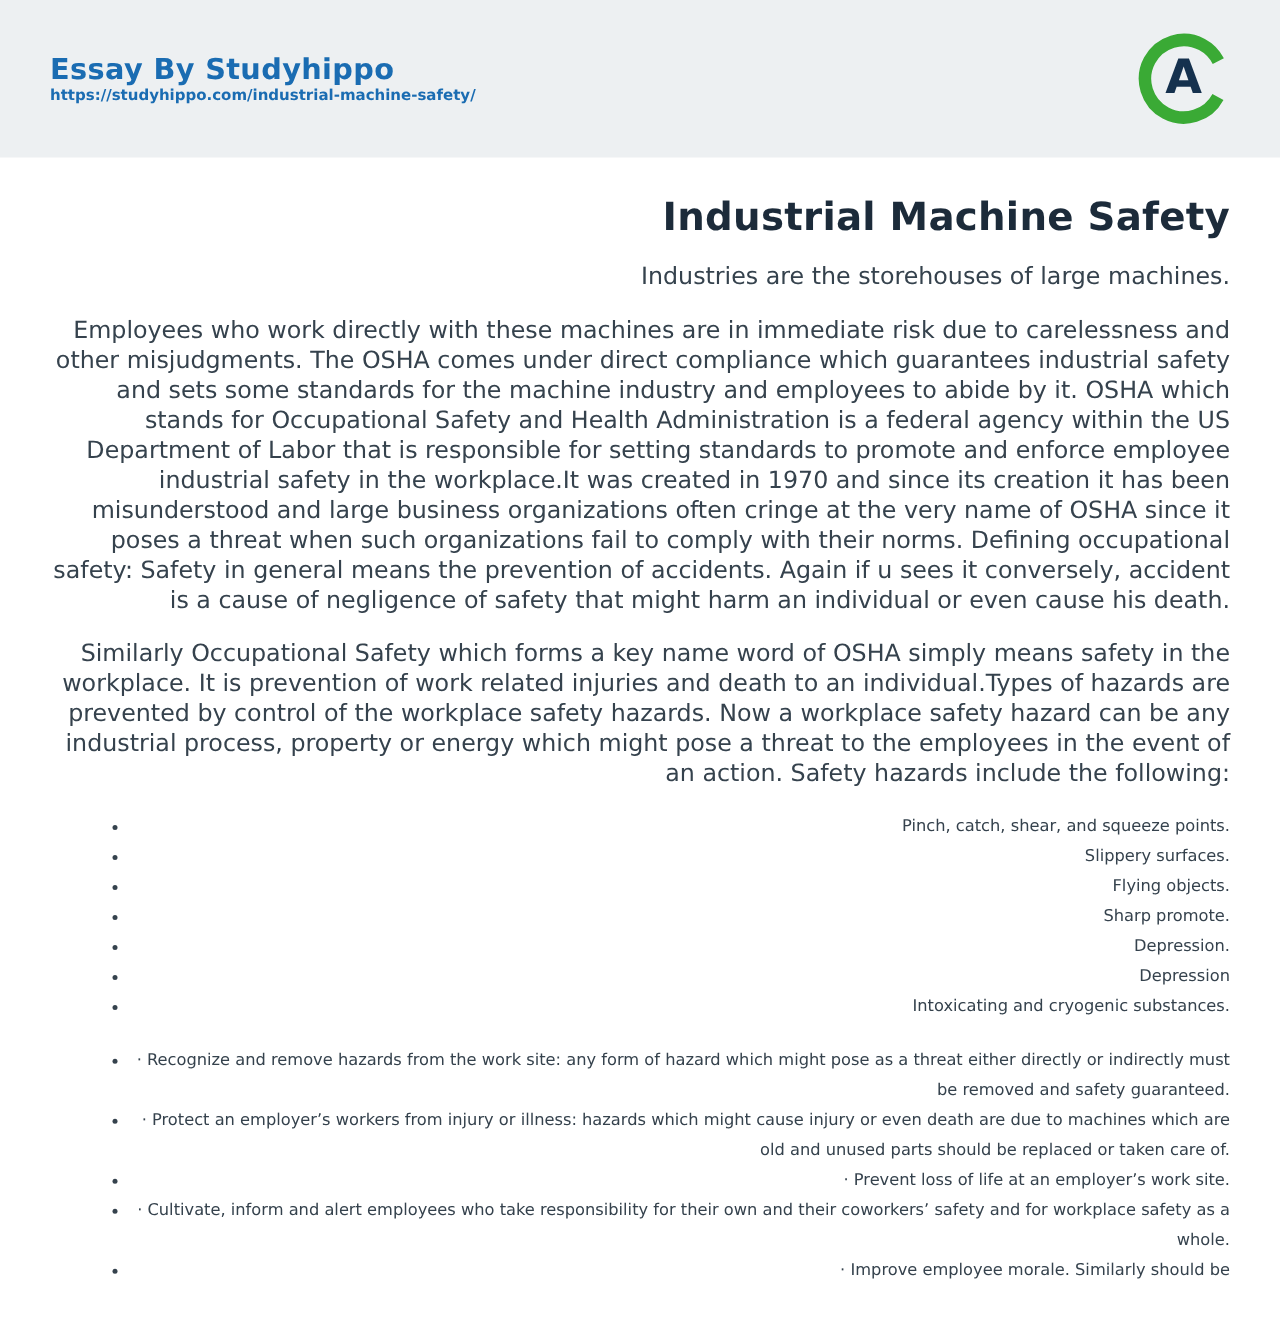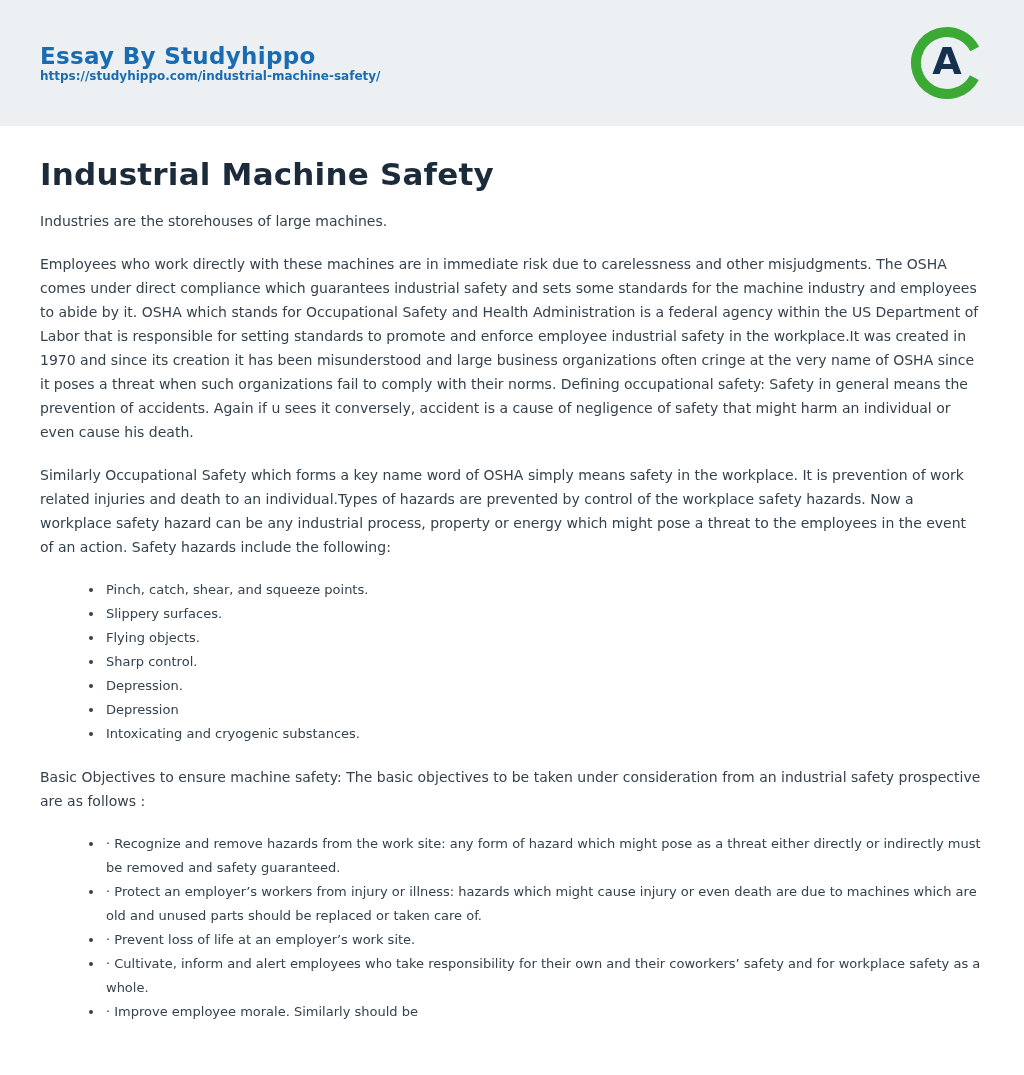--- a/index.html
+++ b/index.html
@@ -45,30 +45,30 @@
   .logo-letter {
     position: absolute;
     top: 50%; left: 50%;
     transform: translate(-50%, -54%);
     font-size: 38px;
     font-weight: bold;
     color: var(--logo-letter-color, #15314e);
   }
 
   
-  main { padding: 0 40px; }
+  main { padding: 0 40px; text-align: right; }
   .essay-title {
     margin: 30px 0 17px;
     font-size: 31px;
     font-weight: bold;
     letter-spacing: 0.2px;
     color: var(--title-color, #1c2b3a);
   }
   main p {
-    font-size: 14px;
+    font-size: 19px;
     line-height: 24px;
     margin-bottom: 19px;
   }
   main ul {
     margin: 0 0 19px 0;
     padding-left: 64px;
     list-style: disc;
   }
   main ul li {
     font-size: 13px;
@@ -96,27 +96,26 @@
   <h1 class="essay-title">Industrial Machine Safety</h1>
 
   <p>Industries are the storehouses of large machines.</p>
   <p>Employees who work directly with these machines are in immediate risk due to carelessness and other misjudgments. The OSHA comes under direct compliance which guarantees industrial safety and sets some standards for the machine industry and employees to abide by it. OSHA which stands for Occupational Safety and Health Administration is a federal agency within the US Department of Labor that is responsible for setting standards to promote and enforce employee industrial safety in the workplace.It was created in 1970 and since its creation it has been misunderstood and large business organizations often cringe at the very name of OSHA since it poses a threat when such organizations fail to comply with their norms. Defining occupational safety: Safety in general means the prevention of accidents. Again if u sees it conversely, accident is a cause of negligence of safety that might harm an individual or even cause his death.</p>
   <p>Similarly Occupational Safety which forms a key name word of OSHA simply means safety in the workplace. It is prevention of work related injuries and death to an individual.Types of hazards are prevented by control of the workplace safety hazards. Now a workplace safety hazard can be any industrial process, property or energy which might pose a threat to the employees in the event of an action. Safety hazards include the following:</p>
 
   <ul>
       <li>Pinch, catch, shear, and squeeze points.</li>
       <li>Slippery surfaces.</li>
       <li>Flying objects.</li>
-      <li>Sharp control.</li>
+      <li>Sharp promote.</li>
       <li>Depression.</li>
       <li>Depression</li>
       <li>Intoxicating and cryogenic substances.</li>
     </ul>
 
-  <p>Basic Objectives to ensure machine safety: The basic objectives to be taken under consideration from an industrial safety prospective are as follows :</p>
 
   <ul>
       <li>· Recognize and remove hazards from the work site: any form of hazard which might pose as a threat either directly or indirectly must be removed and safety guaranteed.</li>
       <li>· Protect an employer’s workers from injury or illness: hazards which might cause injury or even death are due to machines which are old and unused parts should be replaced or taken care of.</li>
       <li>· Prevent loss of life at an employer’s work site.</li>
       <li>· Cultivate, inform and alert employees who take responsibility for their own and their coworkers’ safety and for workplace safety as a whole.</li>
       <li>· Improve employee morale. Similarly should be</li>
     </ul>
 </main>
 

